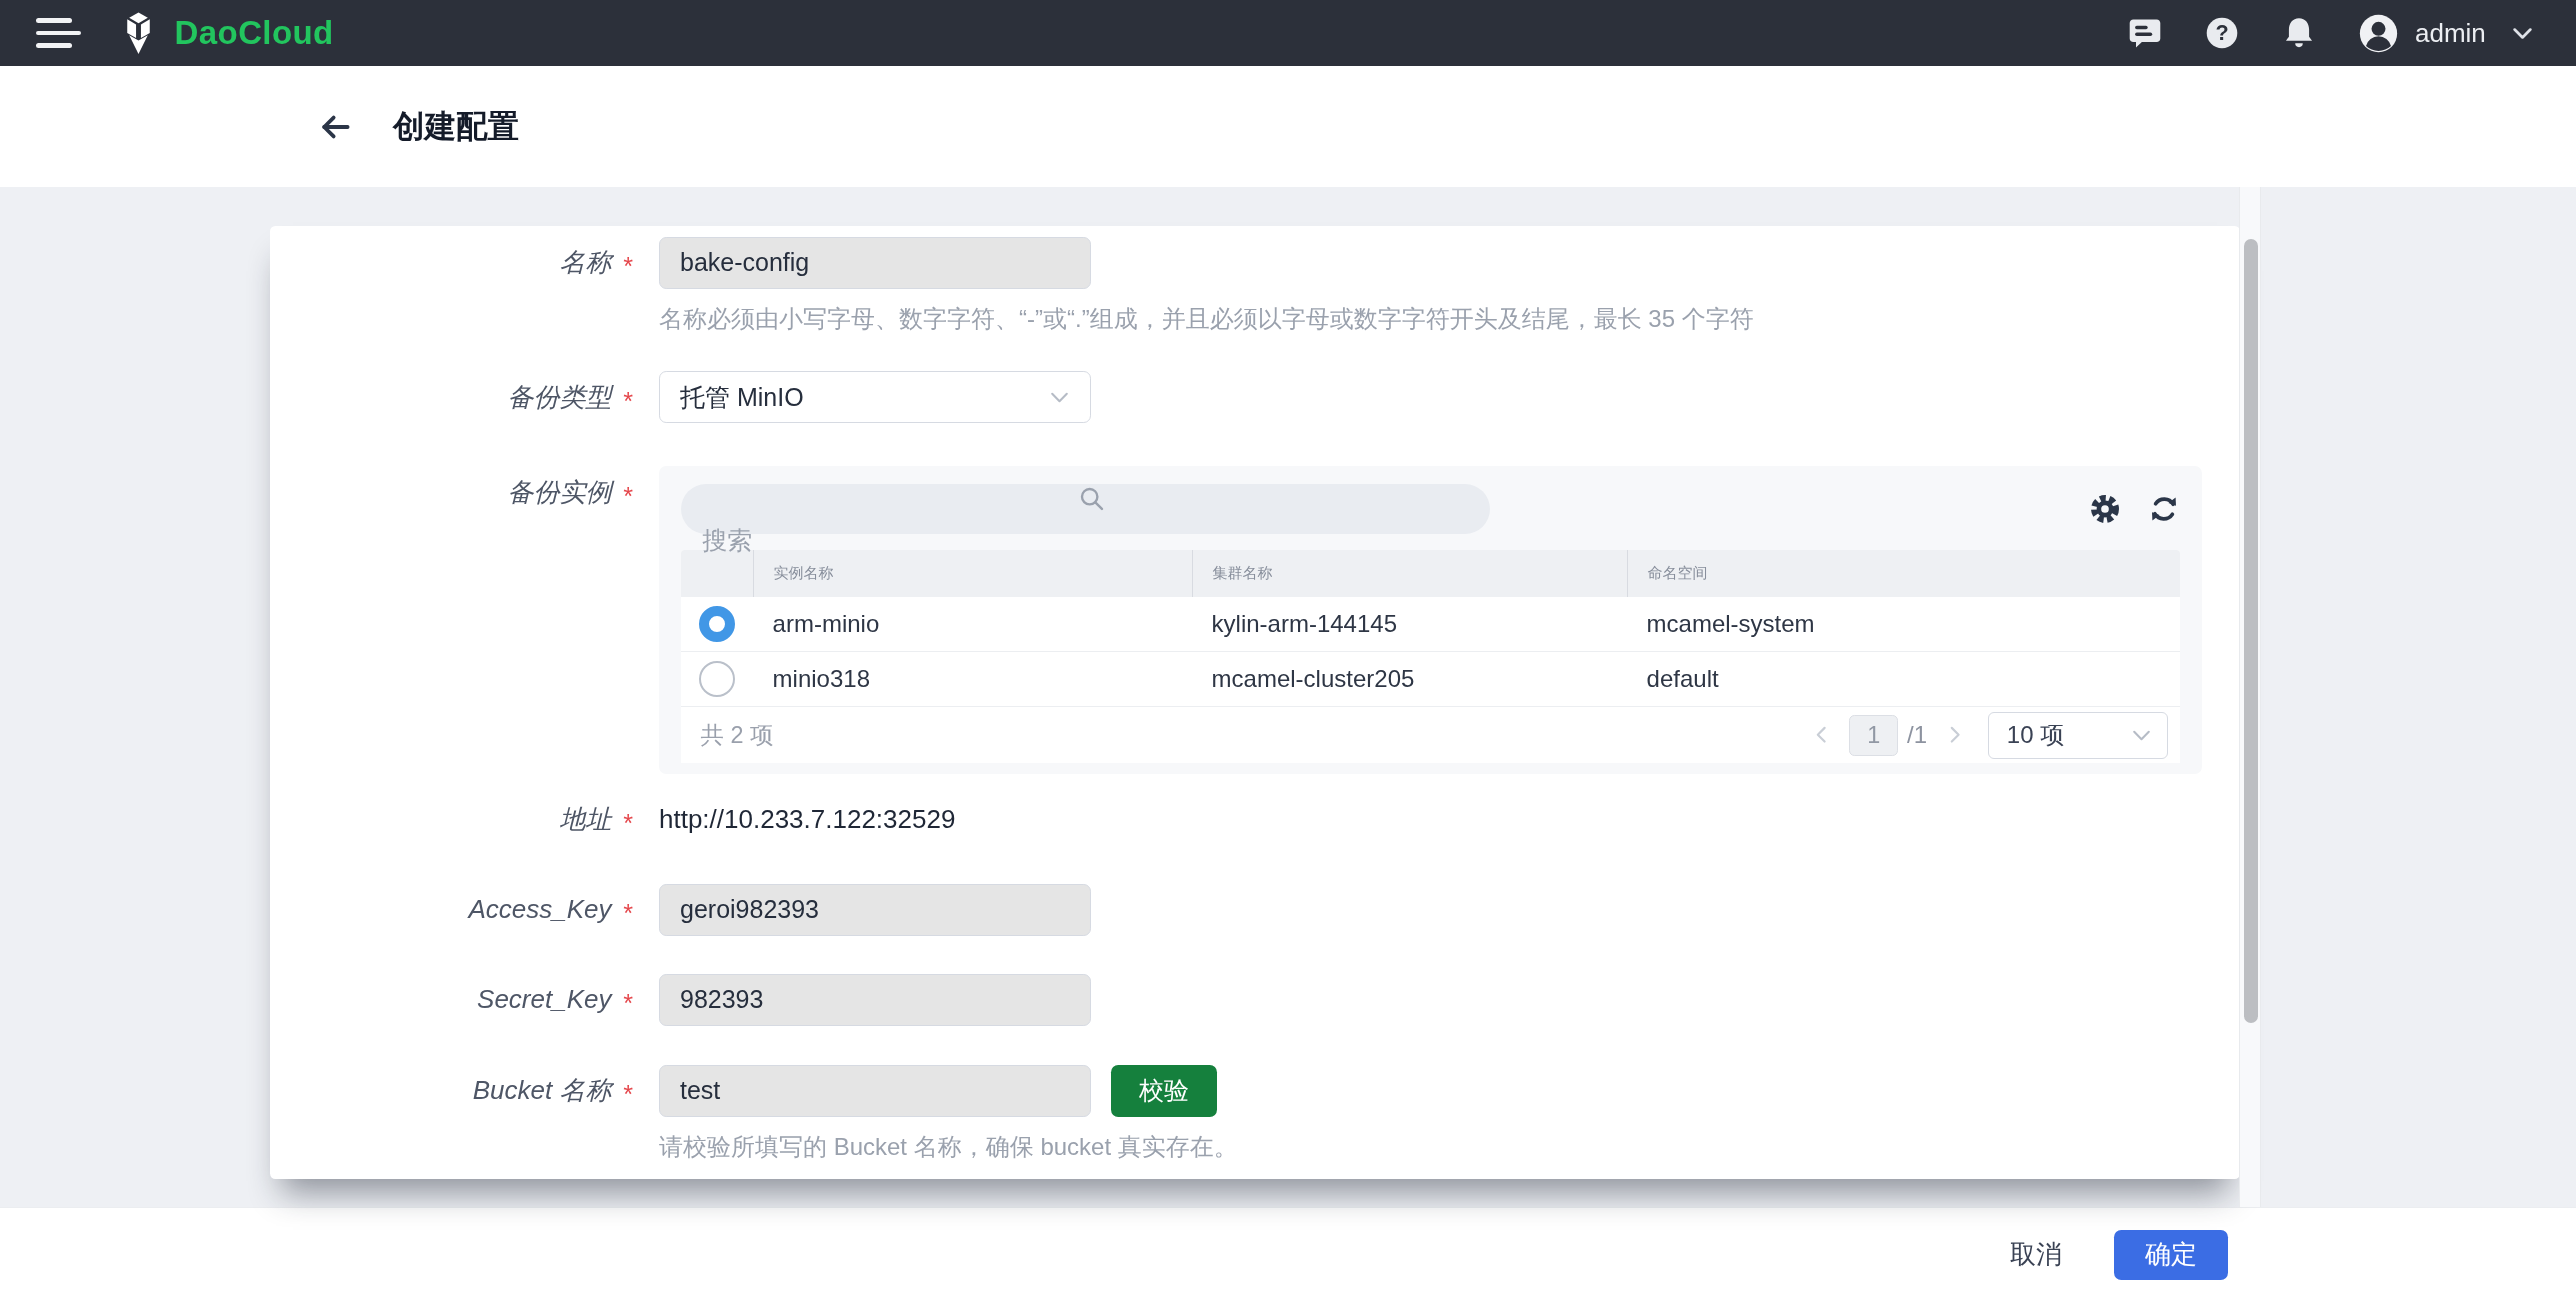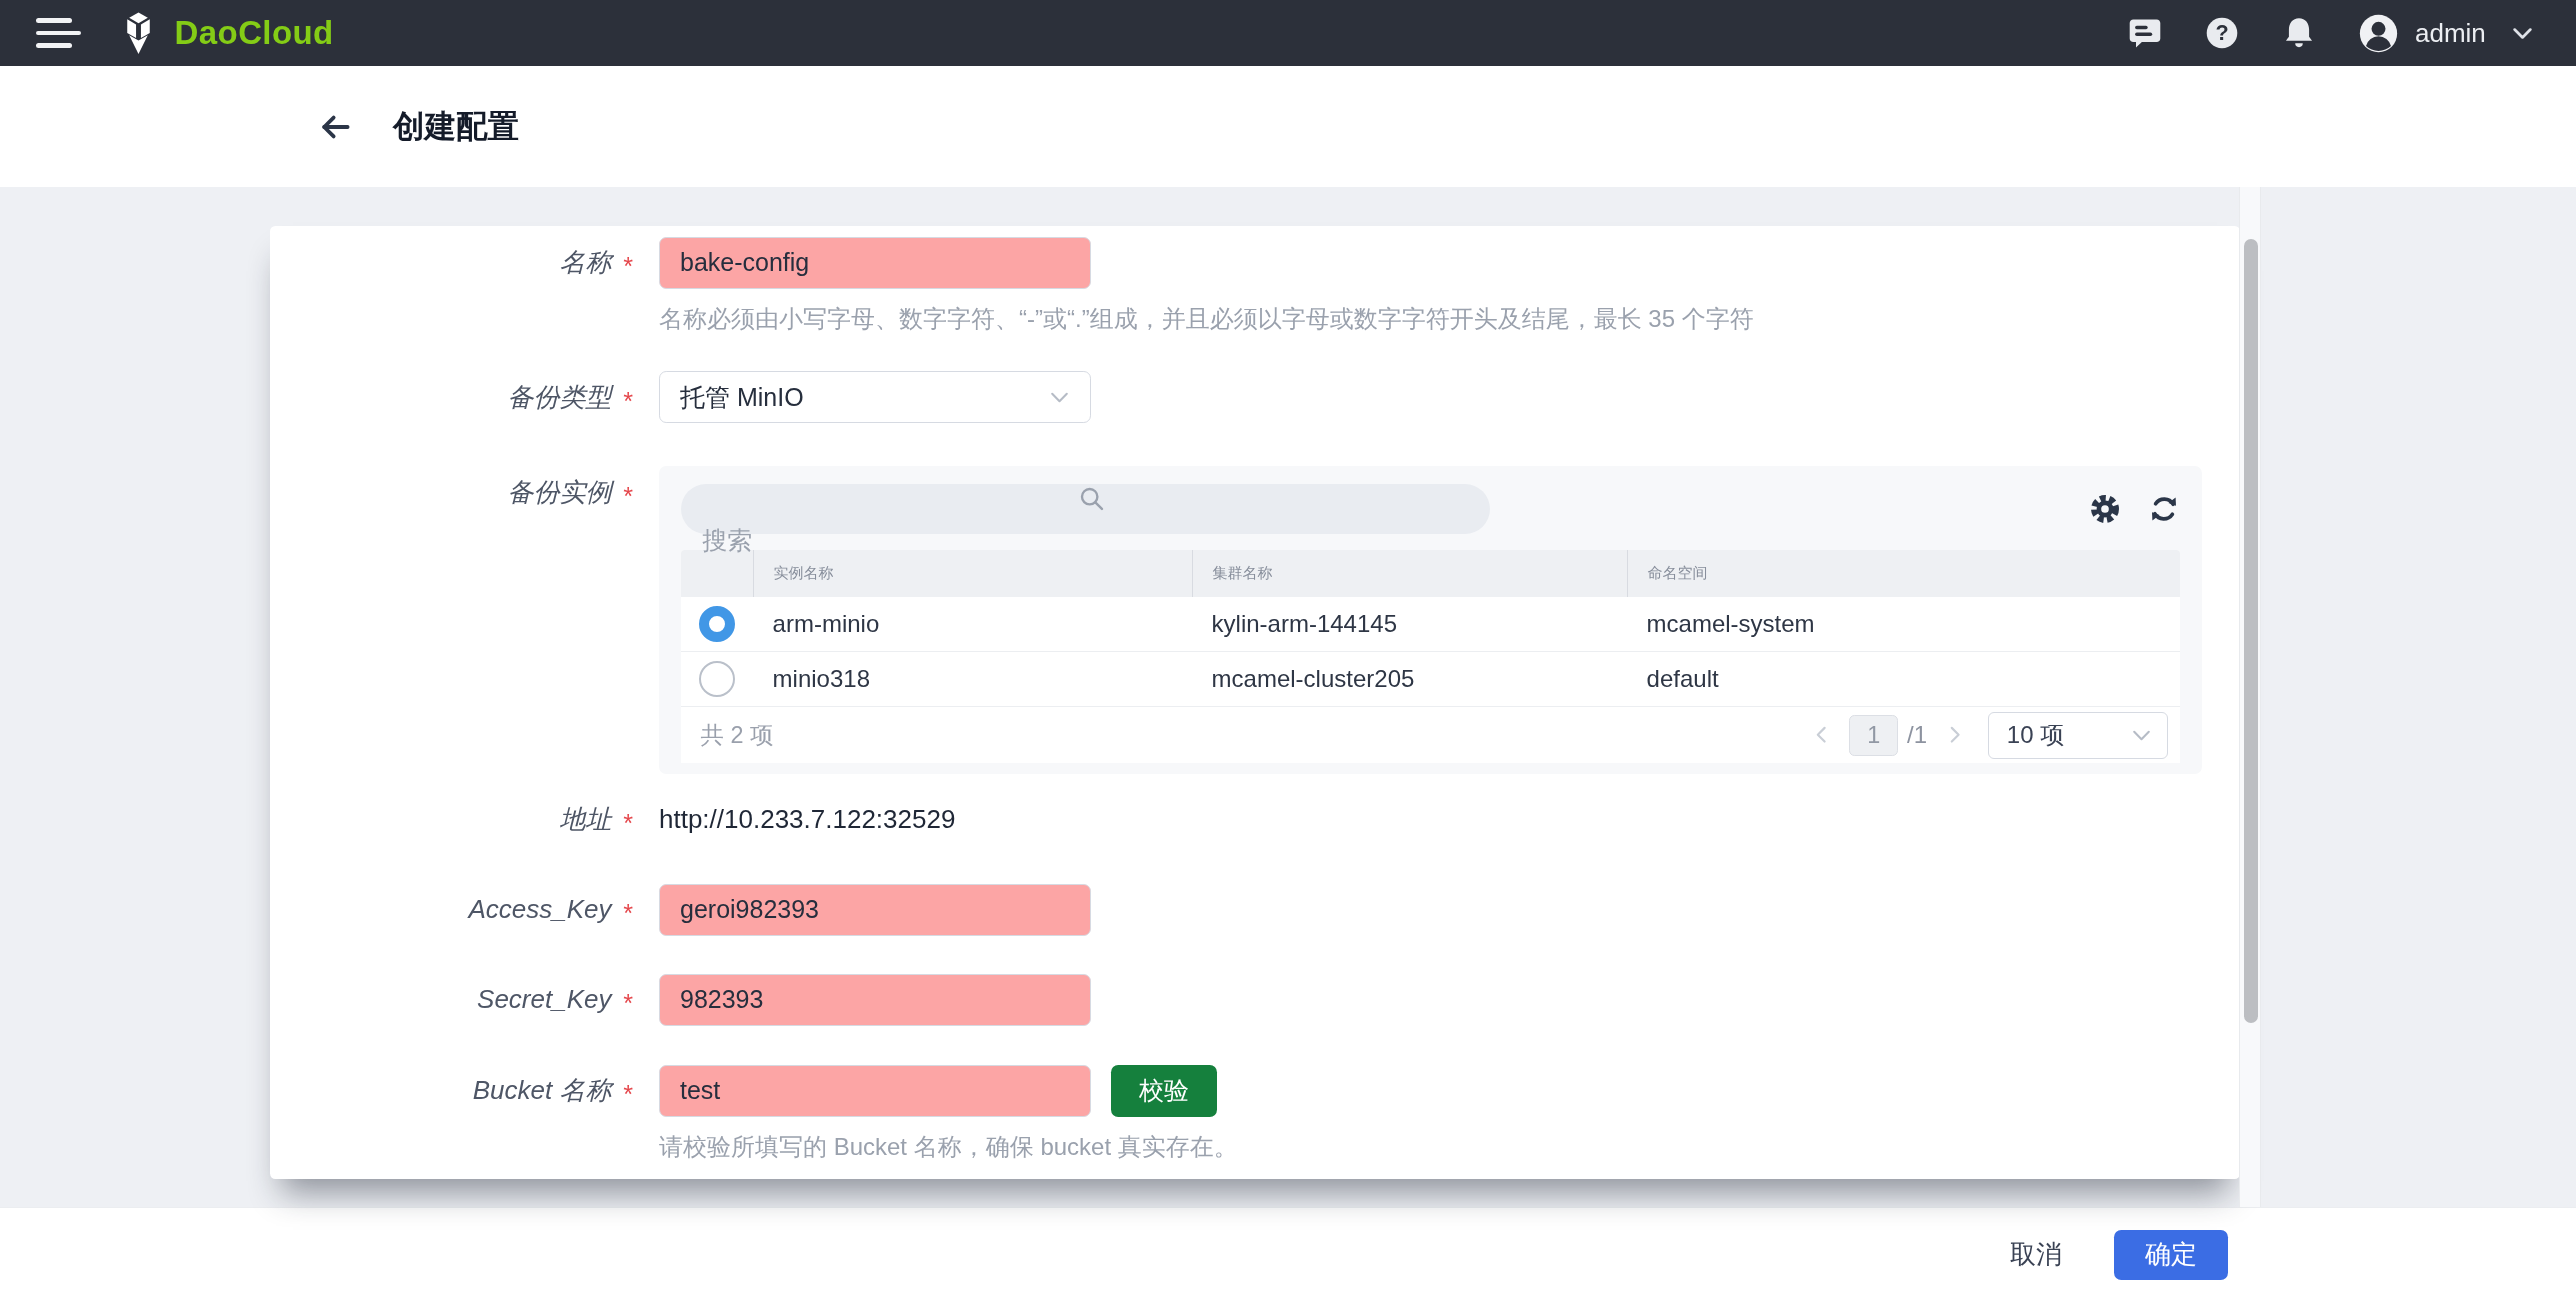--- a/index.html
+++ b/index.html
@@ -13,21 +13,21 @@
     height:66px; background:#2c303a; display:flex; align-items:center;
     padding:0 40px 0 36px; color:#fff;
   }
   .hamburger { width:45px; display:flex; flex-direction:column; gap:8px; margin-right:34px; cursor:pointer; }
   .hamburger span { height:4.5px; background:#f2f3f5; border-radius:2.7px; }
   .hamburger span:nth-child(1){ width:36px; }
   .hamburger span:nth-child(2){ width:45px; }
   .hamburger span:nth-child(3){ width:36px; }
   .brand { display:flex; align-items:center; gap:12.6px; cursor:pointer; }
   .brand svg { width:47px; height:47px; }
-  .brand-name { font-size:33px; font-weight:bold; color:#84cc16; letter-spacing:0.4px; }
+  .brand-name { font-size:33px; font-weight:bold; color:#22c55e; letter-spacing:0.4px; }
   .topbar-right { margin-left:auto; display:flex; align-items:center; gap:41px; }
   .tb-icon { width:36px; height:36px; display:inline-flex; cursor:pointer; }
   .tb-icon svg { width:100%; height:100%; }
   .user-menu { display:flex; align-items:center; gap:16px; cursor:pointer; }
   .avatar { width:41px; height:41px; display:inline-flex; }
   .username { font-size:26px; color:#eceef2; }
   .um-chevron { width:27px; height:27px; display:inline-flex; margin-left:7.2px; }
   
   .page-header { height:121px; background:#fff; display:flex; align-items:center; padding-left:317px; gap:40px; }
   .back-btn { width:36px; height:36px; display:inline-flex; cursor:pointer; }
@@ -41,21 +41,21 @@
   }
   .form-row { display:flex; align-items:flex-start; }
   .row-label {
     width:389px; flex-shrink:0; height:52px; display:flex; align-items:center;
     justify-content:flex-end; gap:10.8px; padding-right:27px;
     font-size:26px; color:#4e5666;font-style:italic;
   }
   .ast { color:#e5484d; font-size:25px; transform:translateY(3.6px); }
   .text-input {
     width:432px; height:52px; border:1.8px solid #d6dae2; border-radius:7.2px;
-    font-size:25px; color:#262e3d; padding:18px 20px; background:#fca5a5; outline:none;
+    font-size:25px; color:#262e3d; padding:18px 20px; background:#e5e5e5; outline:none;
     font-family:inherit;
   }
   .helper { font-size:24px; color:#9aa1ad; margin-top:14.4px; }
   .select-box {
     width:432px; height:52px; border:1.8px solid #d6dae2; border-radius:7.2px;
     display:flex; align-items:center; justify-content:space-between;
     padding:0 18px 0 20px; font-size:25px; color:#262e3d; background:#fff; cursor:pointer;
   }
   .chev { width:25px; height:25px; display:inline-flex; }
   

